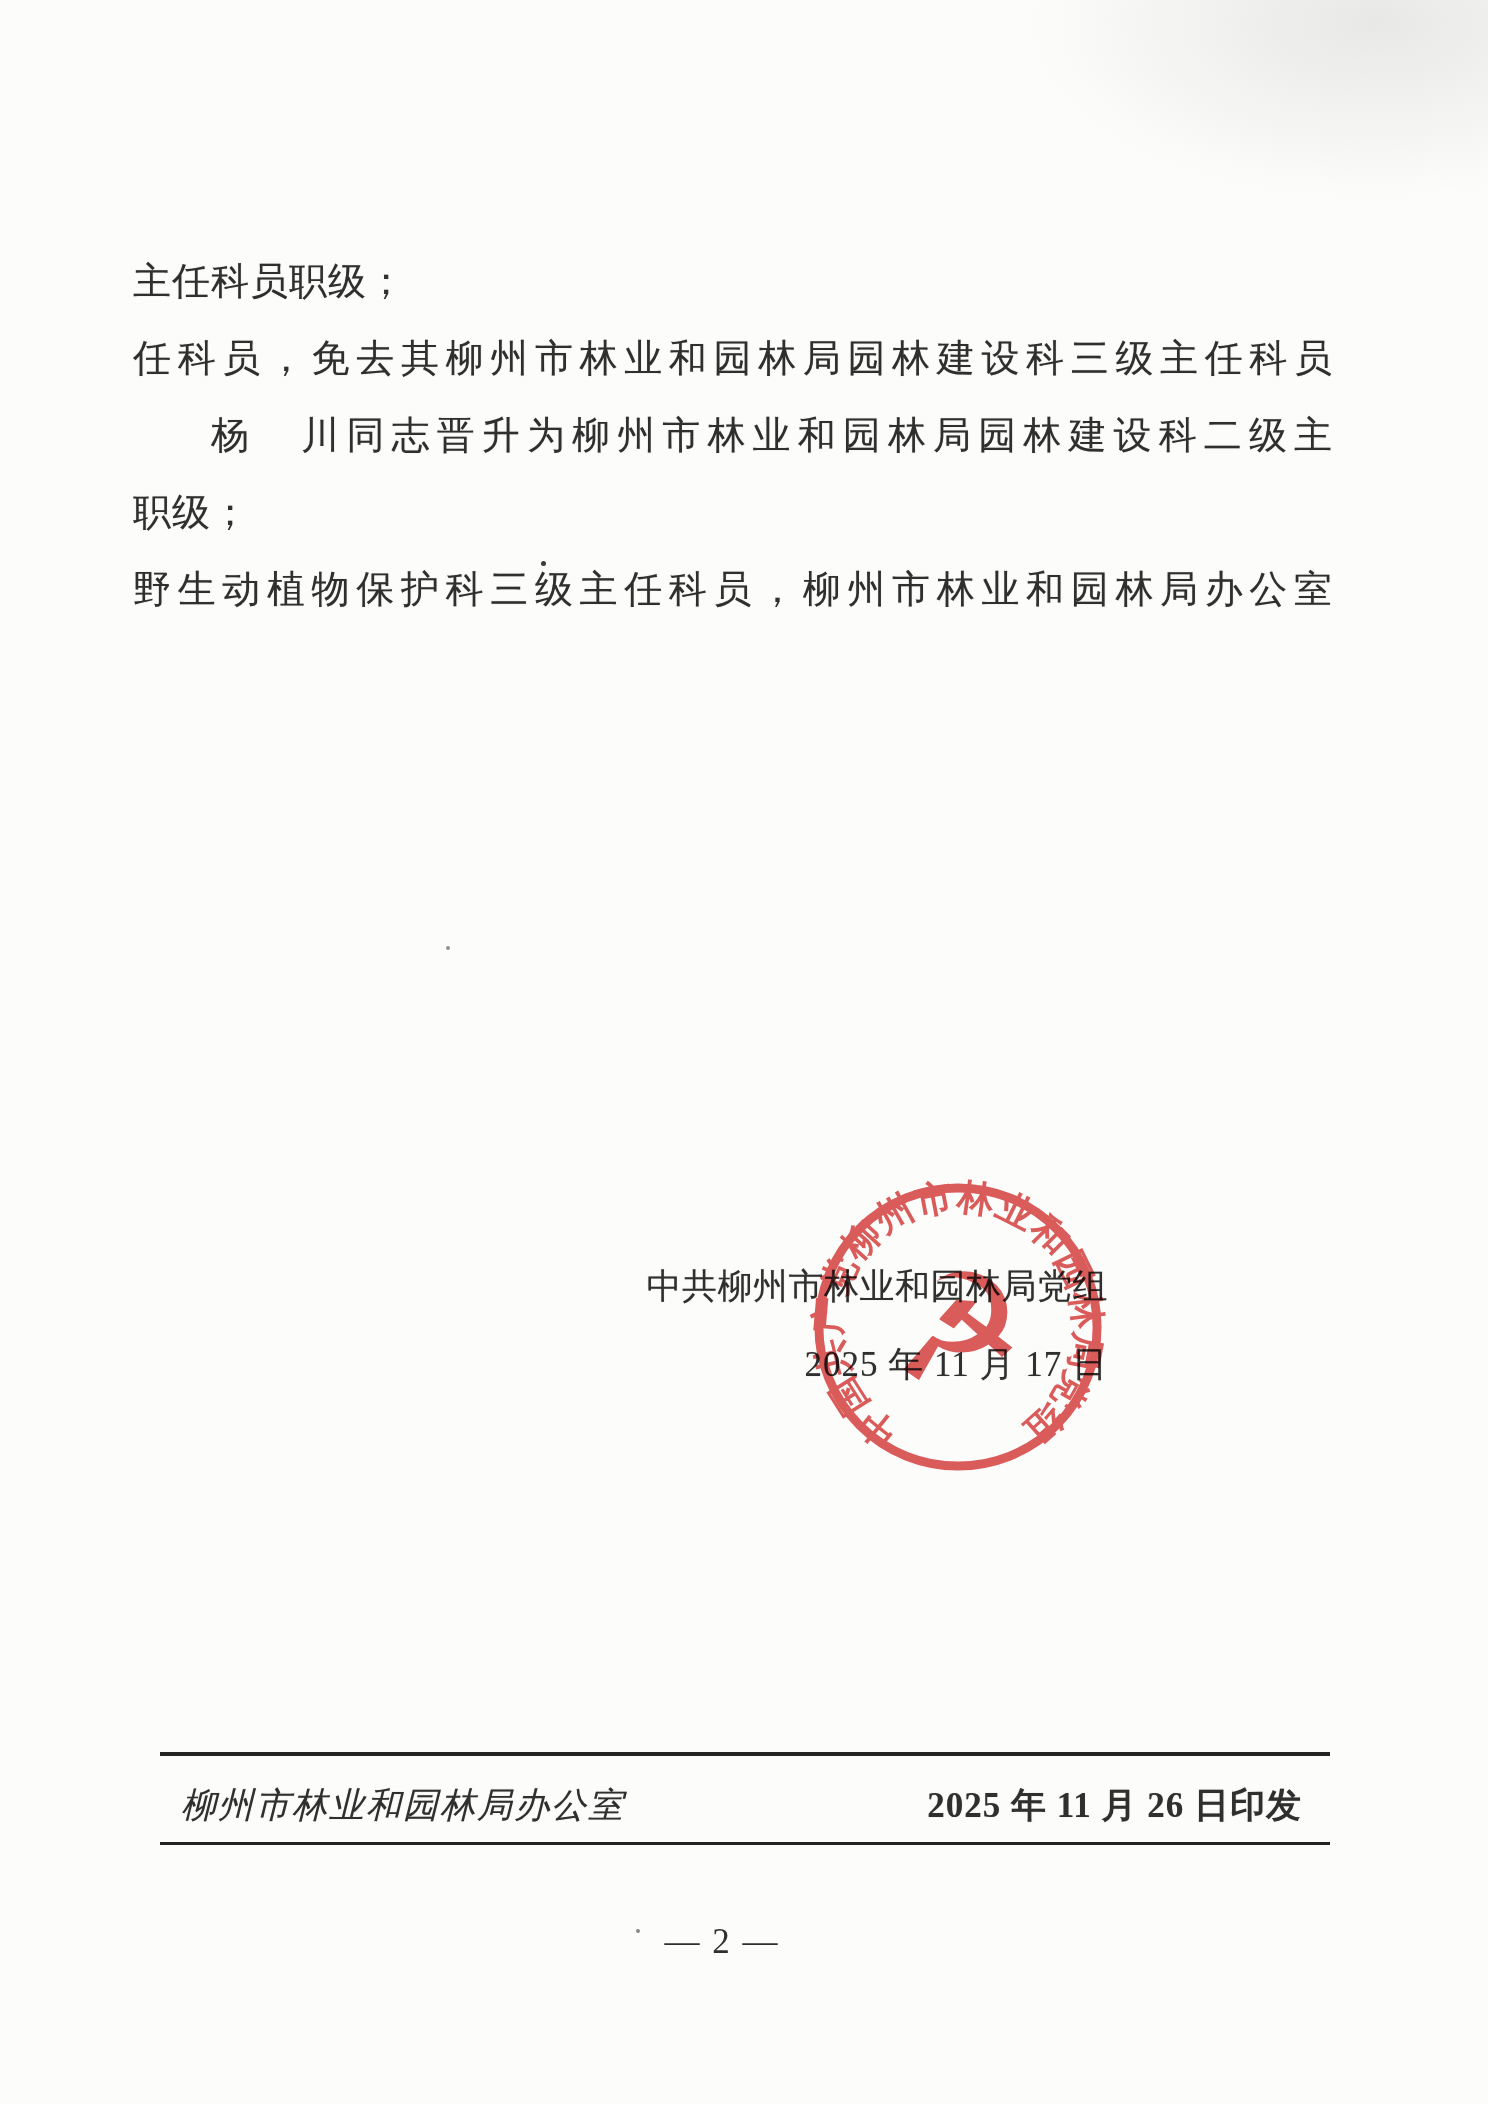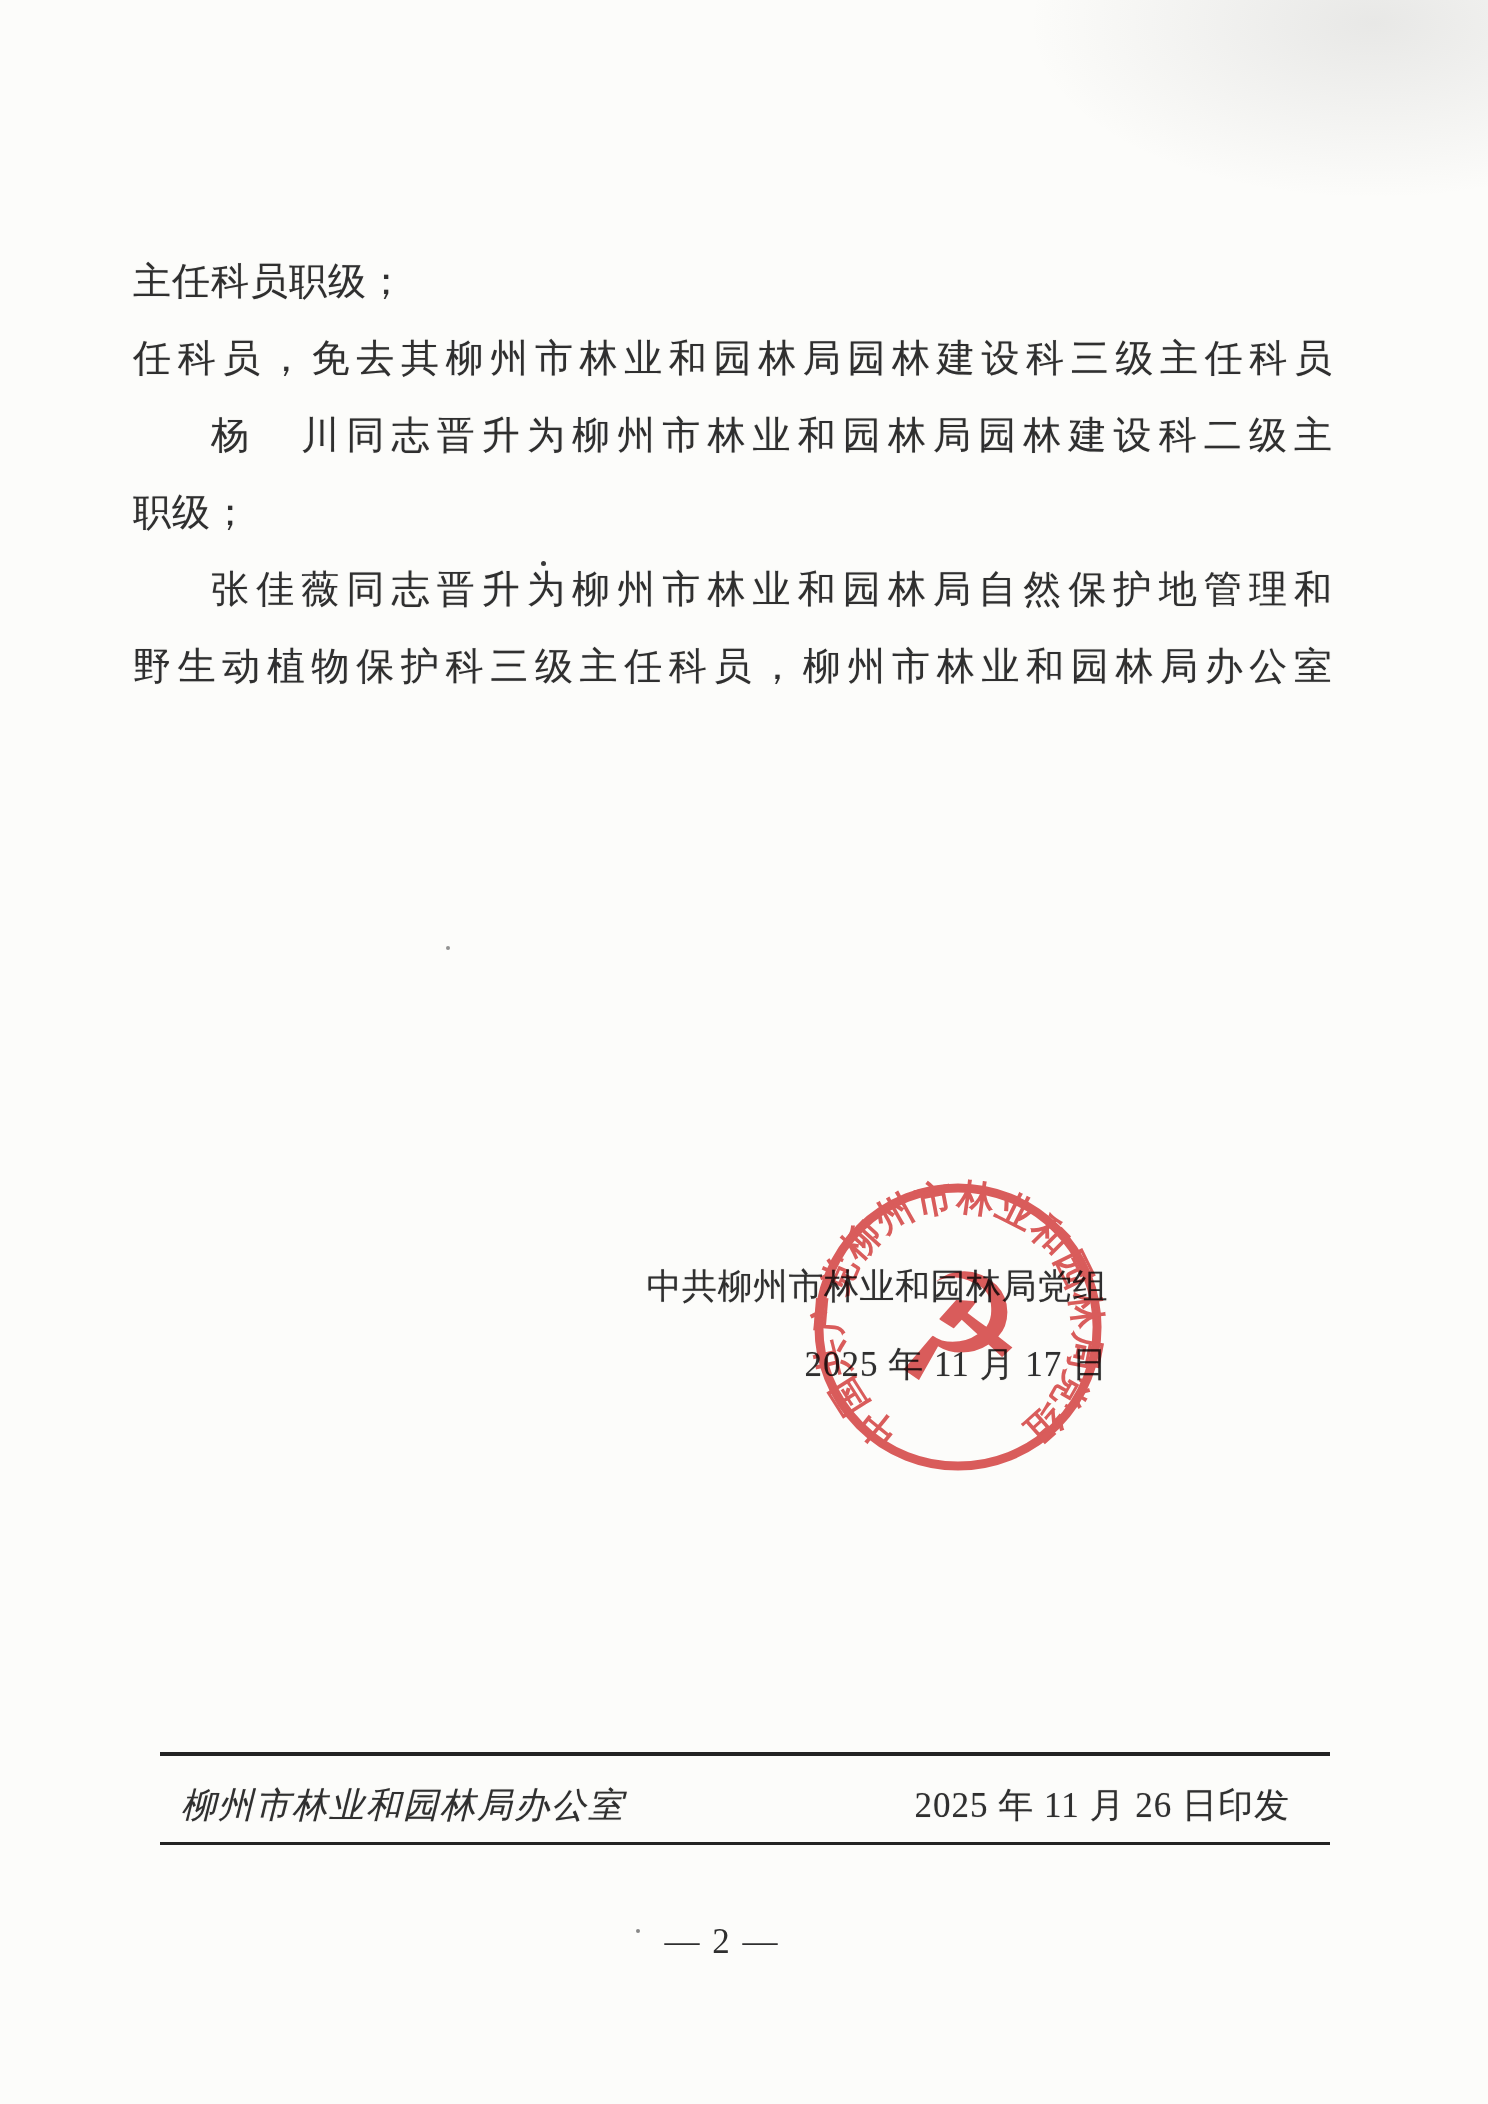--- a/index.html
+++ b/index.html
@@ -85,25 +85,26 @@
     position: absolute;
     left: 181px;
     top: 1782px;
     font-size: 35px;
     letter-spacing: 2px;
     text-shadow: 0 0 1px rgba(47,47,47,0.35);
     font-style: italic;
   }
   .footer-date {
     position: absolute;
-    right: 198px;
+    right: 186px;
     top: 1782px;
     font-size: 35px;
     letter-spacing: 1px;
     text-shadow: 0 0 1px rgba(47,47,47,0.35);
+    font-weight: bold;
   }
   .page-number {
     position: absolute;
     left: 622px;
     top: 1922px;
     width: 200px;
     text-align: center;
     font-size: 35px;
     letter-spacing: 2px;
   }
@@ -118,21 +119,20 @@
 
 <div class="page">
 
   <div class="corner-shade"></div>
 
   <main class="body-text">
     <div class="line tail">主任科员职级；</div>
     <div class="line full">任科员，免去其柳州市林业和园林局园林建设科三级主任科员</div>
     <div class="line full indent">杨　川同志晋升为柳州市林业和园林局园林建设科二级主</div>
     <div class="line tail">职级；</div>
-    <div class="line full indent">张佳薇同志晋升为柳州市林业和园林局自然保护地管理和</div>
     <div class="line full">野生动植物保护科三级主任科员，柳州市林业和园林局办公室</div>
   </main>
 
   <div class="sig-org">中共柳州市林业和园林局党组</div>
   <div class="sig-date">2025 年 11 月 17 日</div>
 
   <svg class="stamp" viewBox="0 0 300 300" xmlns="http://www.w3.org/2000/svg">
     <defs>
       <path id="seal-arc-path" d="M 91,252 A 118,118 0 1 1 209,252" fill="none"></path>
     </defs>

